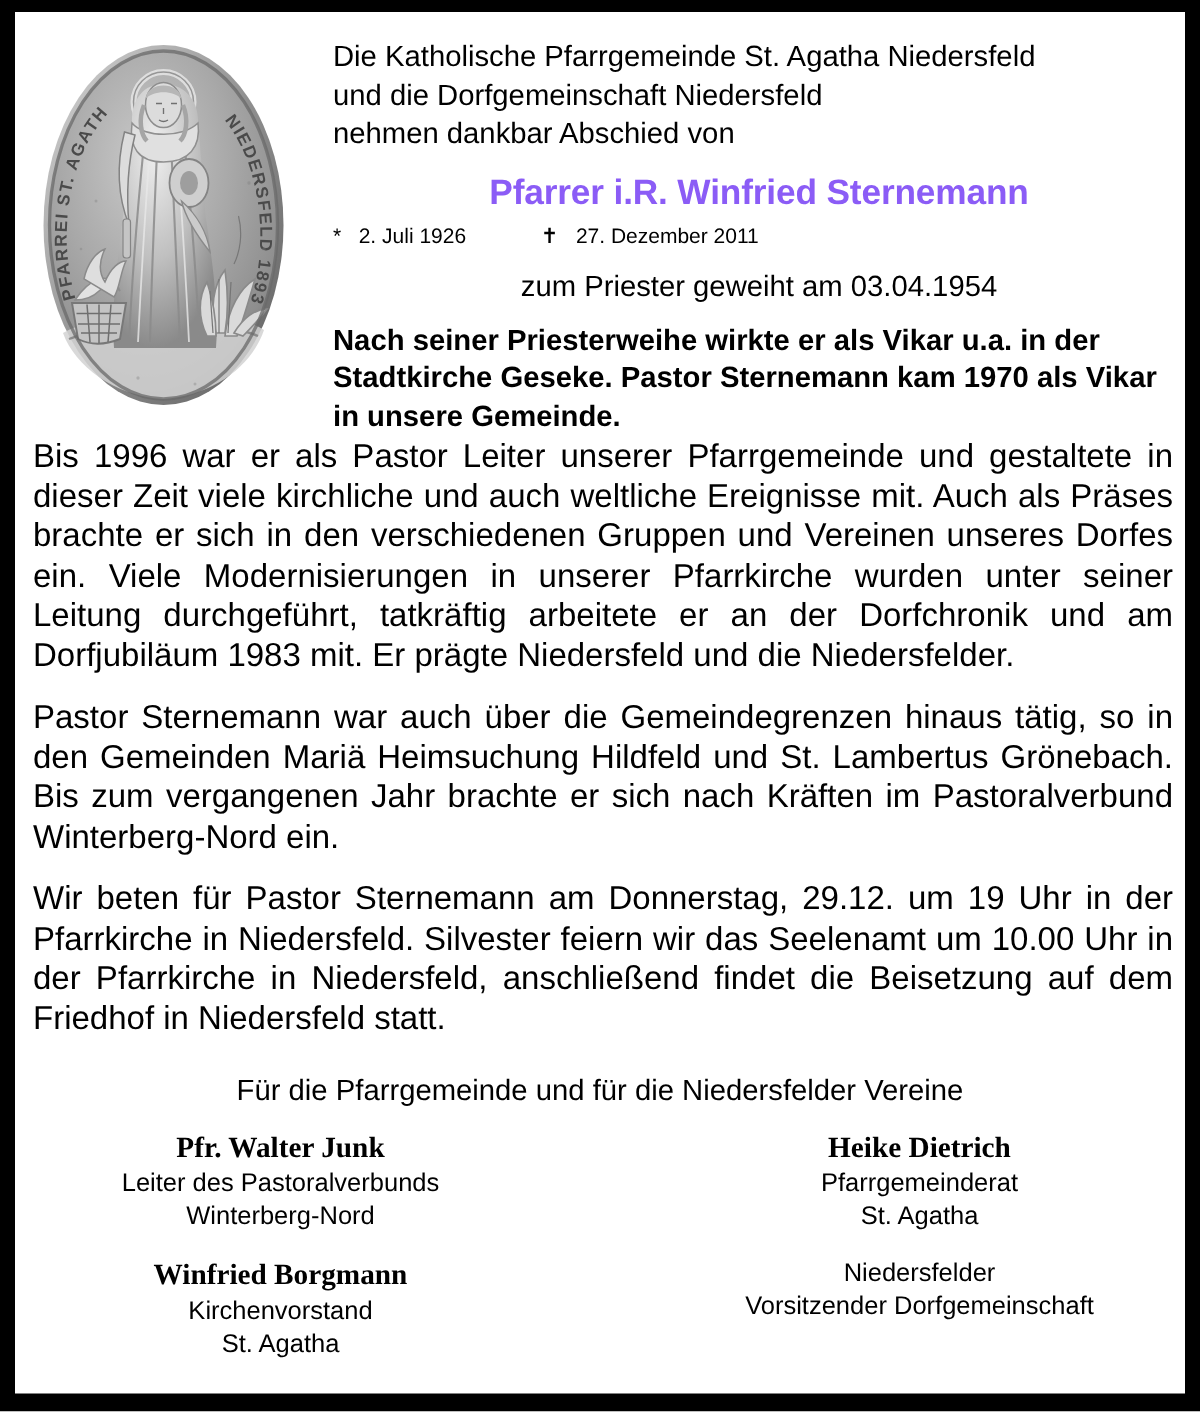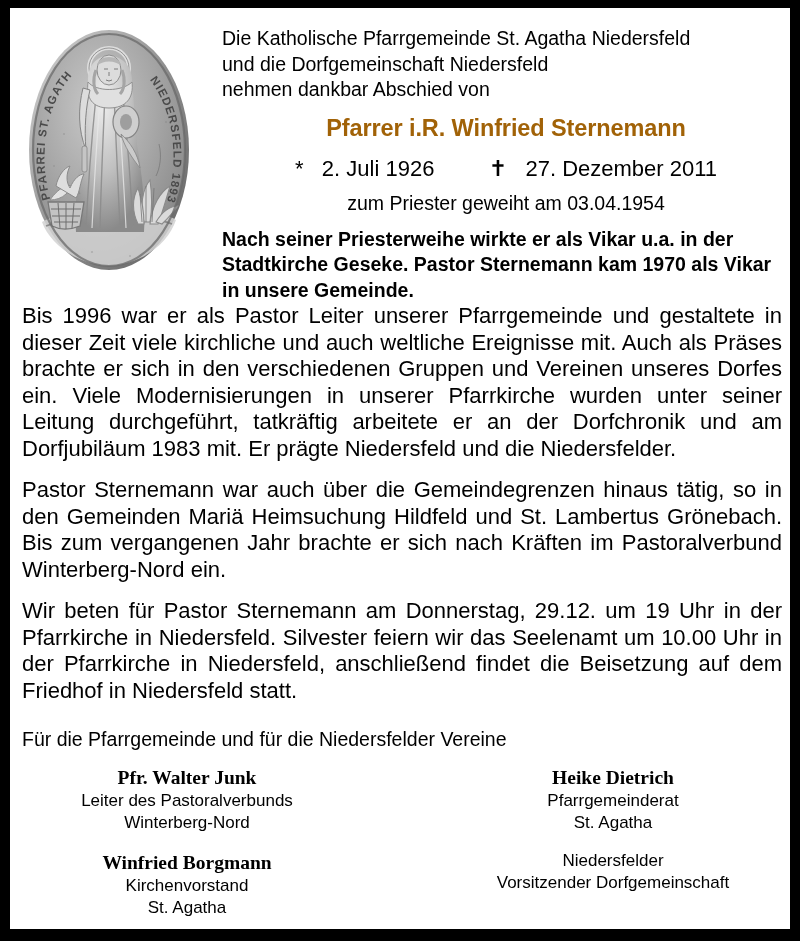--- a/index.html
+++ b/index.html
@@ -59,28 +59,27 @@
     line-height: 25.5px;
     color: #000;
     white-space: nowrap;
   }
   .deceased-name {
     text-align: center;
     font-size: 23.5px;
     font-weight: bold;
     line-height: 30px;
     margin-top: 10px;
-    color: #a16207;
+    color: #8b5cf6;
     letter-spacing: -0.1px;
   }
   .dates-row {
-    text-align: center;
-    font-size: 22px;
+    font-size: 14px;
     line-height: 28px;
-    margin-top: 12px;
+    margin-top: 0;
     color: #000;
   }
   .dates-row .gap { display: inline-block; width: 42px; }
   .ordination {
     text-align: center;
     font-size: 19.5px;
     line-height: 28px;
     margin-top: 6px;
     color: #000;
   }
@@ -107,21 +106,21 @@
   }
   .body-para.plain { text-align: left; }
 
   
   .sig-section {
     clear: both;
     padding: 0 12px;
     margin-top: 22px;
   }
   .sig-heading {
-    text-align: left;
+    text-align: center;
     font-size: 19.5px;
     line-height: 26px;
     color: #000;
     margin-bottom: 13px;
   }
   .sig-grid {
     display: flex;
     flex-wrap: wrap;
   }
   .sig-cell {

